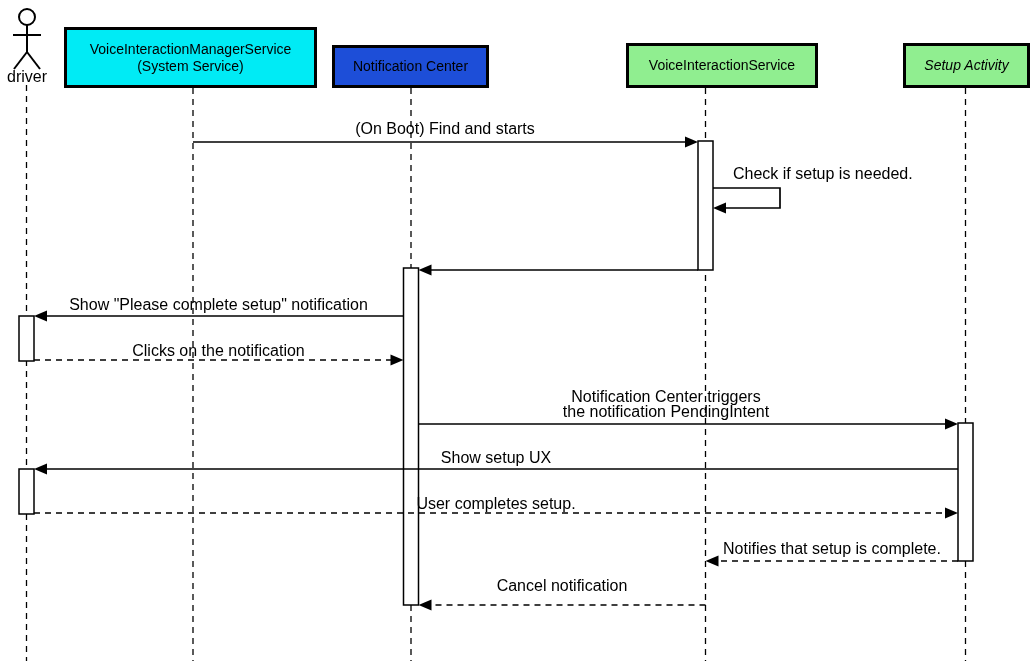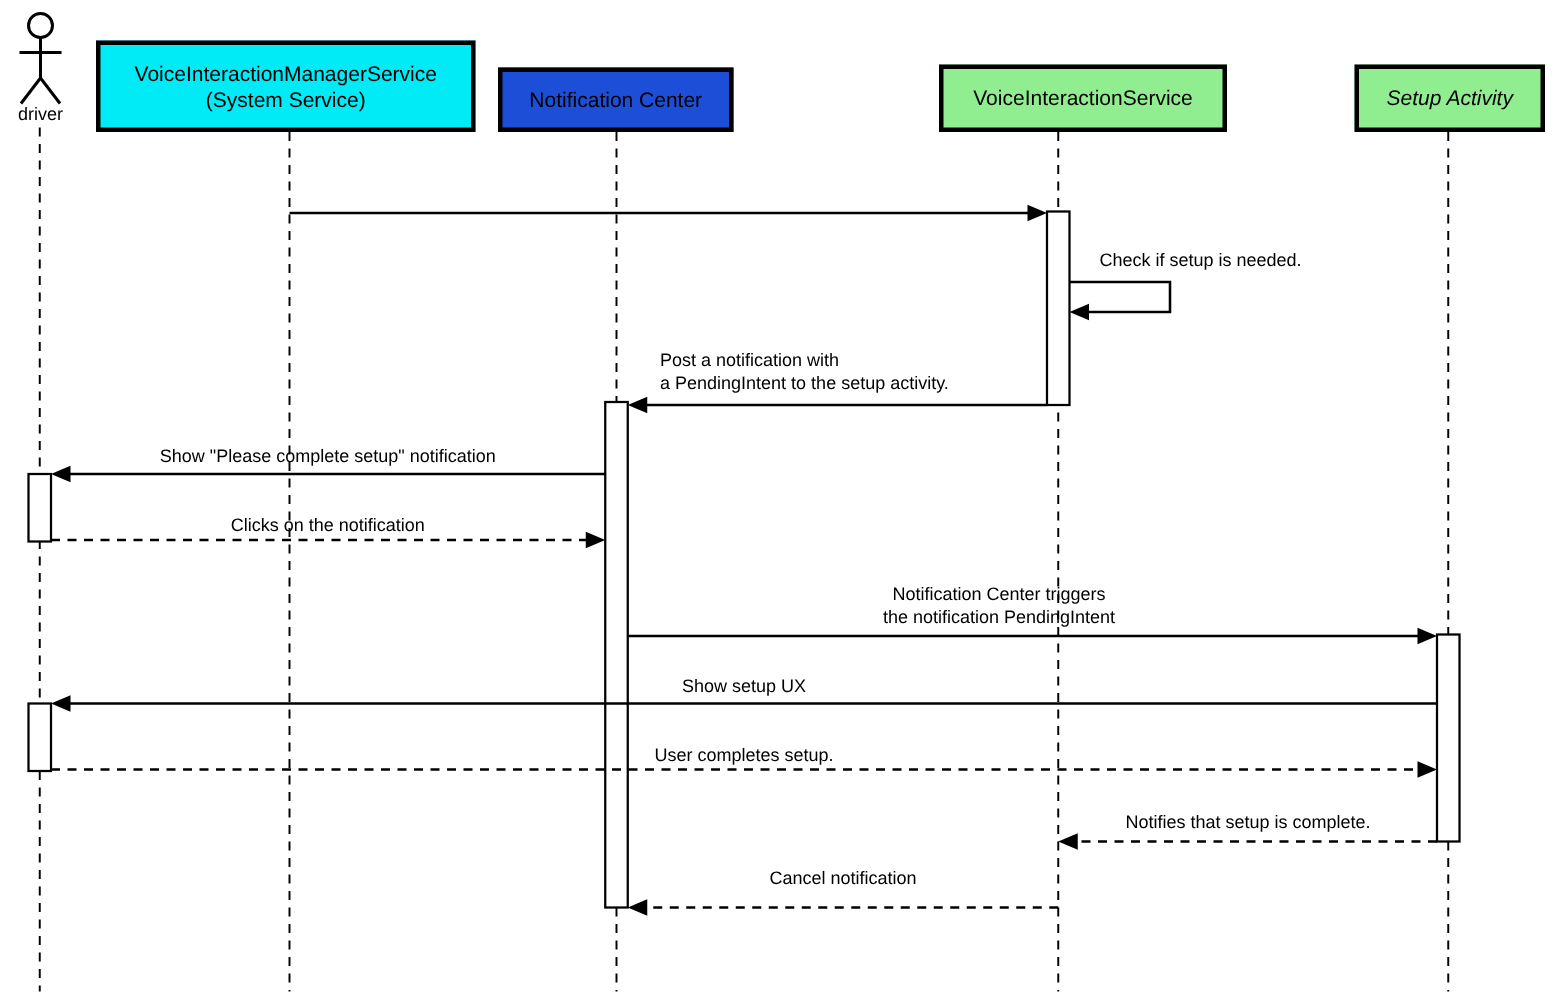--- a/index.html
+++ b/index.html
@@ -7,21 +7,21 @@
     position:relative; width:1035px; height:664px; background:#ffffff;
     font-family:"Liberation Sans", sans-serif; color:#000; overflow:hidden;border-radius:28px;
   }
   .layer { position:absolute; left:0; top:0; }
   .participant {
     position:absolute; box-sizing:border-box; border:3px solid #000;
     display:flex; align-items:center; justify-content:center;
     text-align:center; font-size:14px; line-height:17px; white-space:pre-line;
   }
   .label {
-    position:absolute; font-size:12px; line-height:15px; white-space:pre-line;
+    position:absolute; font-size:16px; line-height:15px; white-space:pre-line;
   }
   .center { text-align:center; }
   .lifeline { stroke:#000; stroke-width:1.3; stroke-dasharray:6 5; }
   .msg { stroke:#000; stroke-width:1.7; fill:none; }
   .msg.dashed { stroke-dasharray:6 5; }
   .head { fill:#000; stroke:none; }
   .activation { fill:#fff; stroke:#000; stroke-width:1.5; }
   .actor-stroke { stroke:#000; stroke-width:2; fill:none; }
 </style>
 </head>
@@ -101,25 +101,24 @@
   <div class="participant" style="left: 610px; top: 43px; width: 192px; height: 45px; background-color: rgb(144, 238, 144); margin-left: 16px;">
     <span>VoiceInteractionService</span>
   </div>
 
   <div class="participant" style="left: 903px; top: 43px; width: 127px; height: 45px; background-color: rgb(144, 238, 144); font-style: italic;">
     <span>Setup Activity</span>
   </div>
 
   <div class="label center" style="left:0px; top:69px; width:54px;">driver</div>
 
+  <div class="label center" style="left:193px; top:121px; width:504px;">(On Boot) Find and starts</div>
 
   <div class="label" style="left:733px; top:166px;">Check if setup is needed.</div>
 
-  <div class="label" style="left:440px; top:233px;">Post a notification with
-a PendingIntent to the setup activity.</div>
 
   <div class="label center" style="left:33px; top:297px; width:371px;">Show "Please complete setup" notification</div>
 
   <div class="label center" style="left:33px; top:343px; width:371px;">Clicks on the notification</div>
 
   <div class="label center" style="left:396px; top:389px; width:540px;">Notification Center triggers
 the notification PendingIntent</div>
 
   <div class="label center" style="left:34px; top:450px; width:924px;">Show setup UX</div>
 

